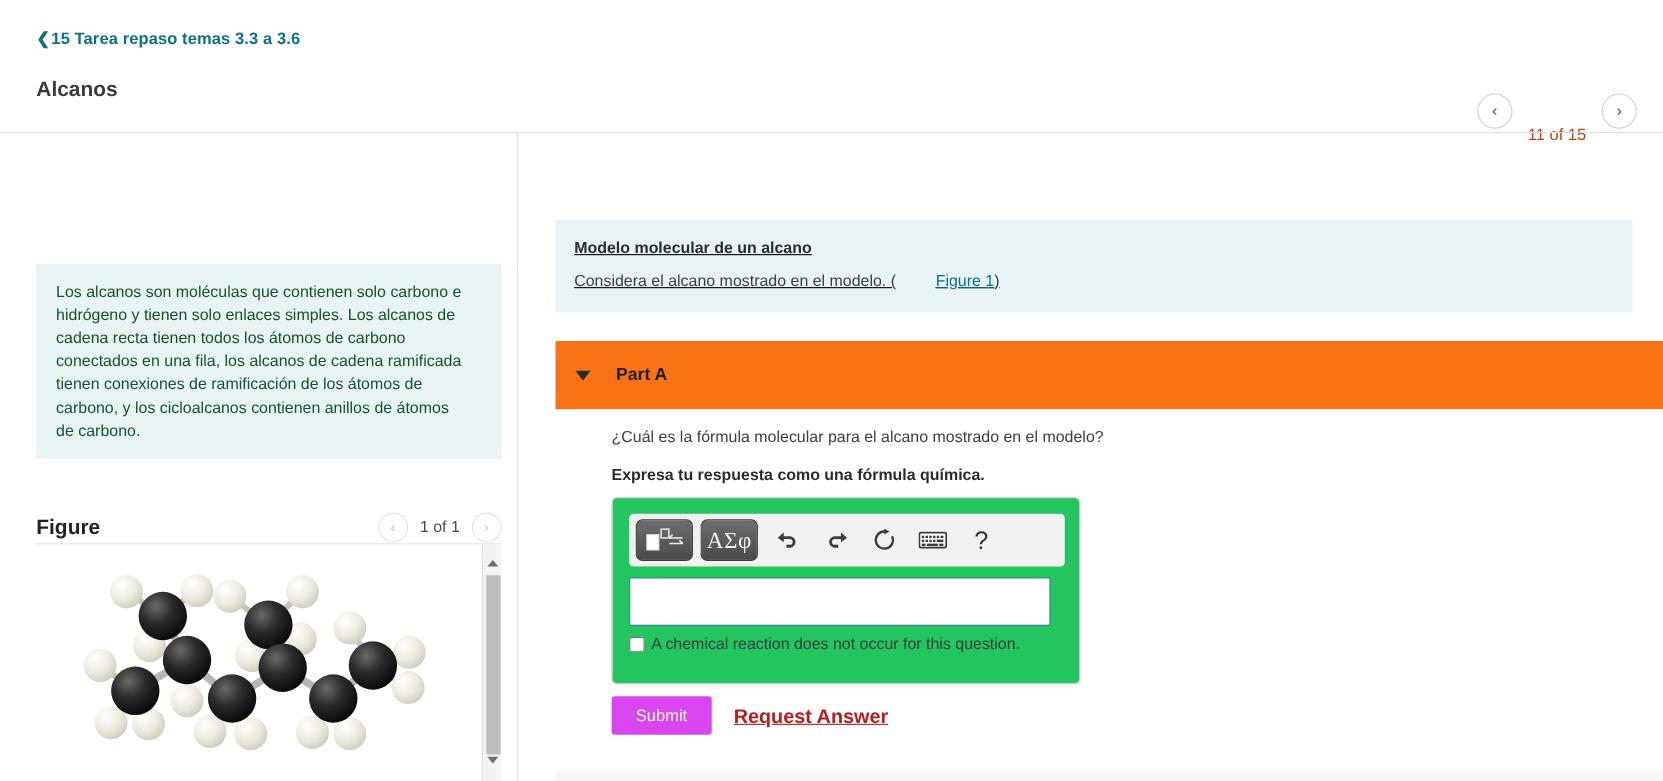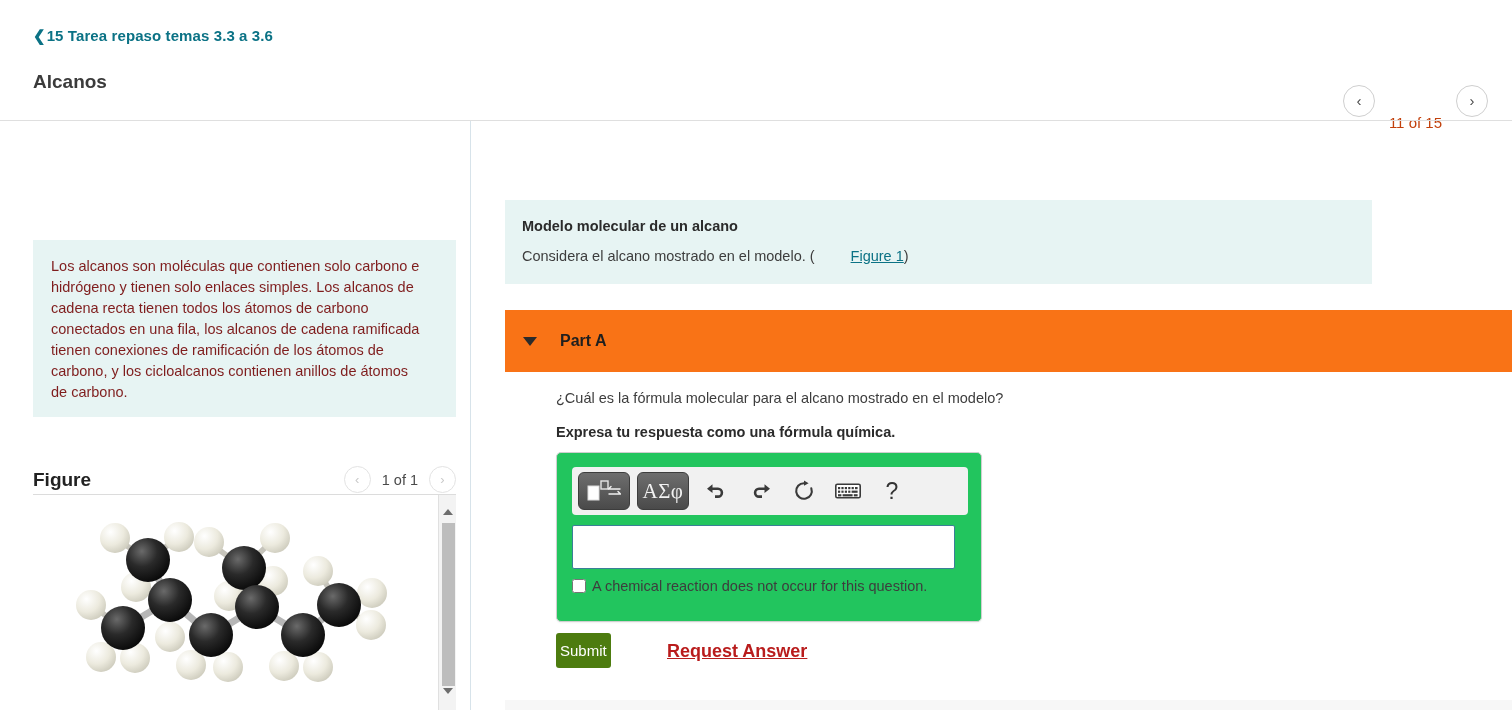--- a/index.html
+++ b/index.html
@@ -47,21 +47,21 @@
   
   .vdivider {
     position: absolute; left: 470px; top: 121px;
     width: 1px; height: 589px; background: #d7e3ea;
   }
 
   
   .intro-box {
     position: absolute; left: 33px; top: 240px; width: 423px;
     background: #e7f4f3; padding: 16px 35px 14px 18px;
-    font-size: 14.5px; line-height: 1.45; color: #7f1d1d;
+    font-size: 14.5px; line-height: 1.45; color: #14532d;
   }
 
   .fig-head {
     position: absolute; left: 33px; top: 466px; width: 423px;
     display: flex; align-items: center;
   }
   .fig-title { font-size: 19px; font-weight: bold; color: #222; }
   .fig-nav { margin-left: auto; display: flex; align-items: center; gap: 11px; }
   .fig-nav .navbtn { width: 27px; height: 27px; font-size: 13px; }
   .fig-count { font-size: 14.5px; color: #4a4a4a; }
@@ -95,22 +95,22 @@
   }
   .tri-up { border-bottom: 6px solid #6d6d6d; }
   .tri-dn { border-top: 6px solid #6d6d6d; }
   .sthumb {
     position: absolute; left: 3px; top: 28px; width: 13px; height: 163px;
     background: #bdbdbd; cursor: pointer;
   }
 
   
   .q-box {
-    position: absolute; left: 505px; top: 200px; width: 867px;
-    background: #e7f4f3; padding: 18px 18px 20px 17px;
+    position: absolute; left: 505px; top: 200px; width: 979px;
+    background: #e7f4f3; padding: 18px 18px 20px 17px; text-decoration: underline;
   }
   .q-title { font-size: 14.5px; font-weight: bold; color: #2b2b2b; }
   .q-text { font-size: 14.5px; color: #3d3d3d; margin-top: 14px; }
   .q-link { color: #0b7285; text-decoration: underline; cursor: pointer; margin-left: 36px; }
 
   .part-head {
     position: absolute; left: 505px; top: 310px; width: 1007px; height: 62px;
     background: #f97316; display: flex; align-items: center;
   }
   .caret {
@@ -162,23 +162,23 @@
   }
   .ans-check {
     position: absolute; left: 15px; top: 125px;
     display: flex; align-items: center; gap: 6px;
     font-size: 14.5px; color: #3d3d3d;
   }
   .ans-check input { width: 14px; height: 14px; margin: 0; cursor: pointer; }
 
   .submit-btn {
     position: absolute; left: 556px; top: 633px;
-    background: #4d7c0f; color: #fff; border: none; border-radius: 3px;
+    background: #d946ef; color: #fff; border: none; border-radius: 3px;
     font-size: 15px; font-family: "Liberation Sans", sans-serif;
-    padding: 9px 4px; cursor: pointer;
+    padding: 9px 22px; cursor: pointer;
   }
   .req-link {
     position: absolute; left: 667px; top: 641px;
     font-size: 18px; font-weight: bold; color: #b91c1c;
     text-decoration: underline; cursor: pointer;
   }
 
   .next-part {
     position: absolute; left: 505px; top: 700px; width: 1007px; height: 10px;
     background: #f7f7f7;

